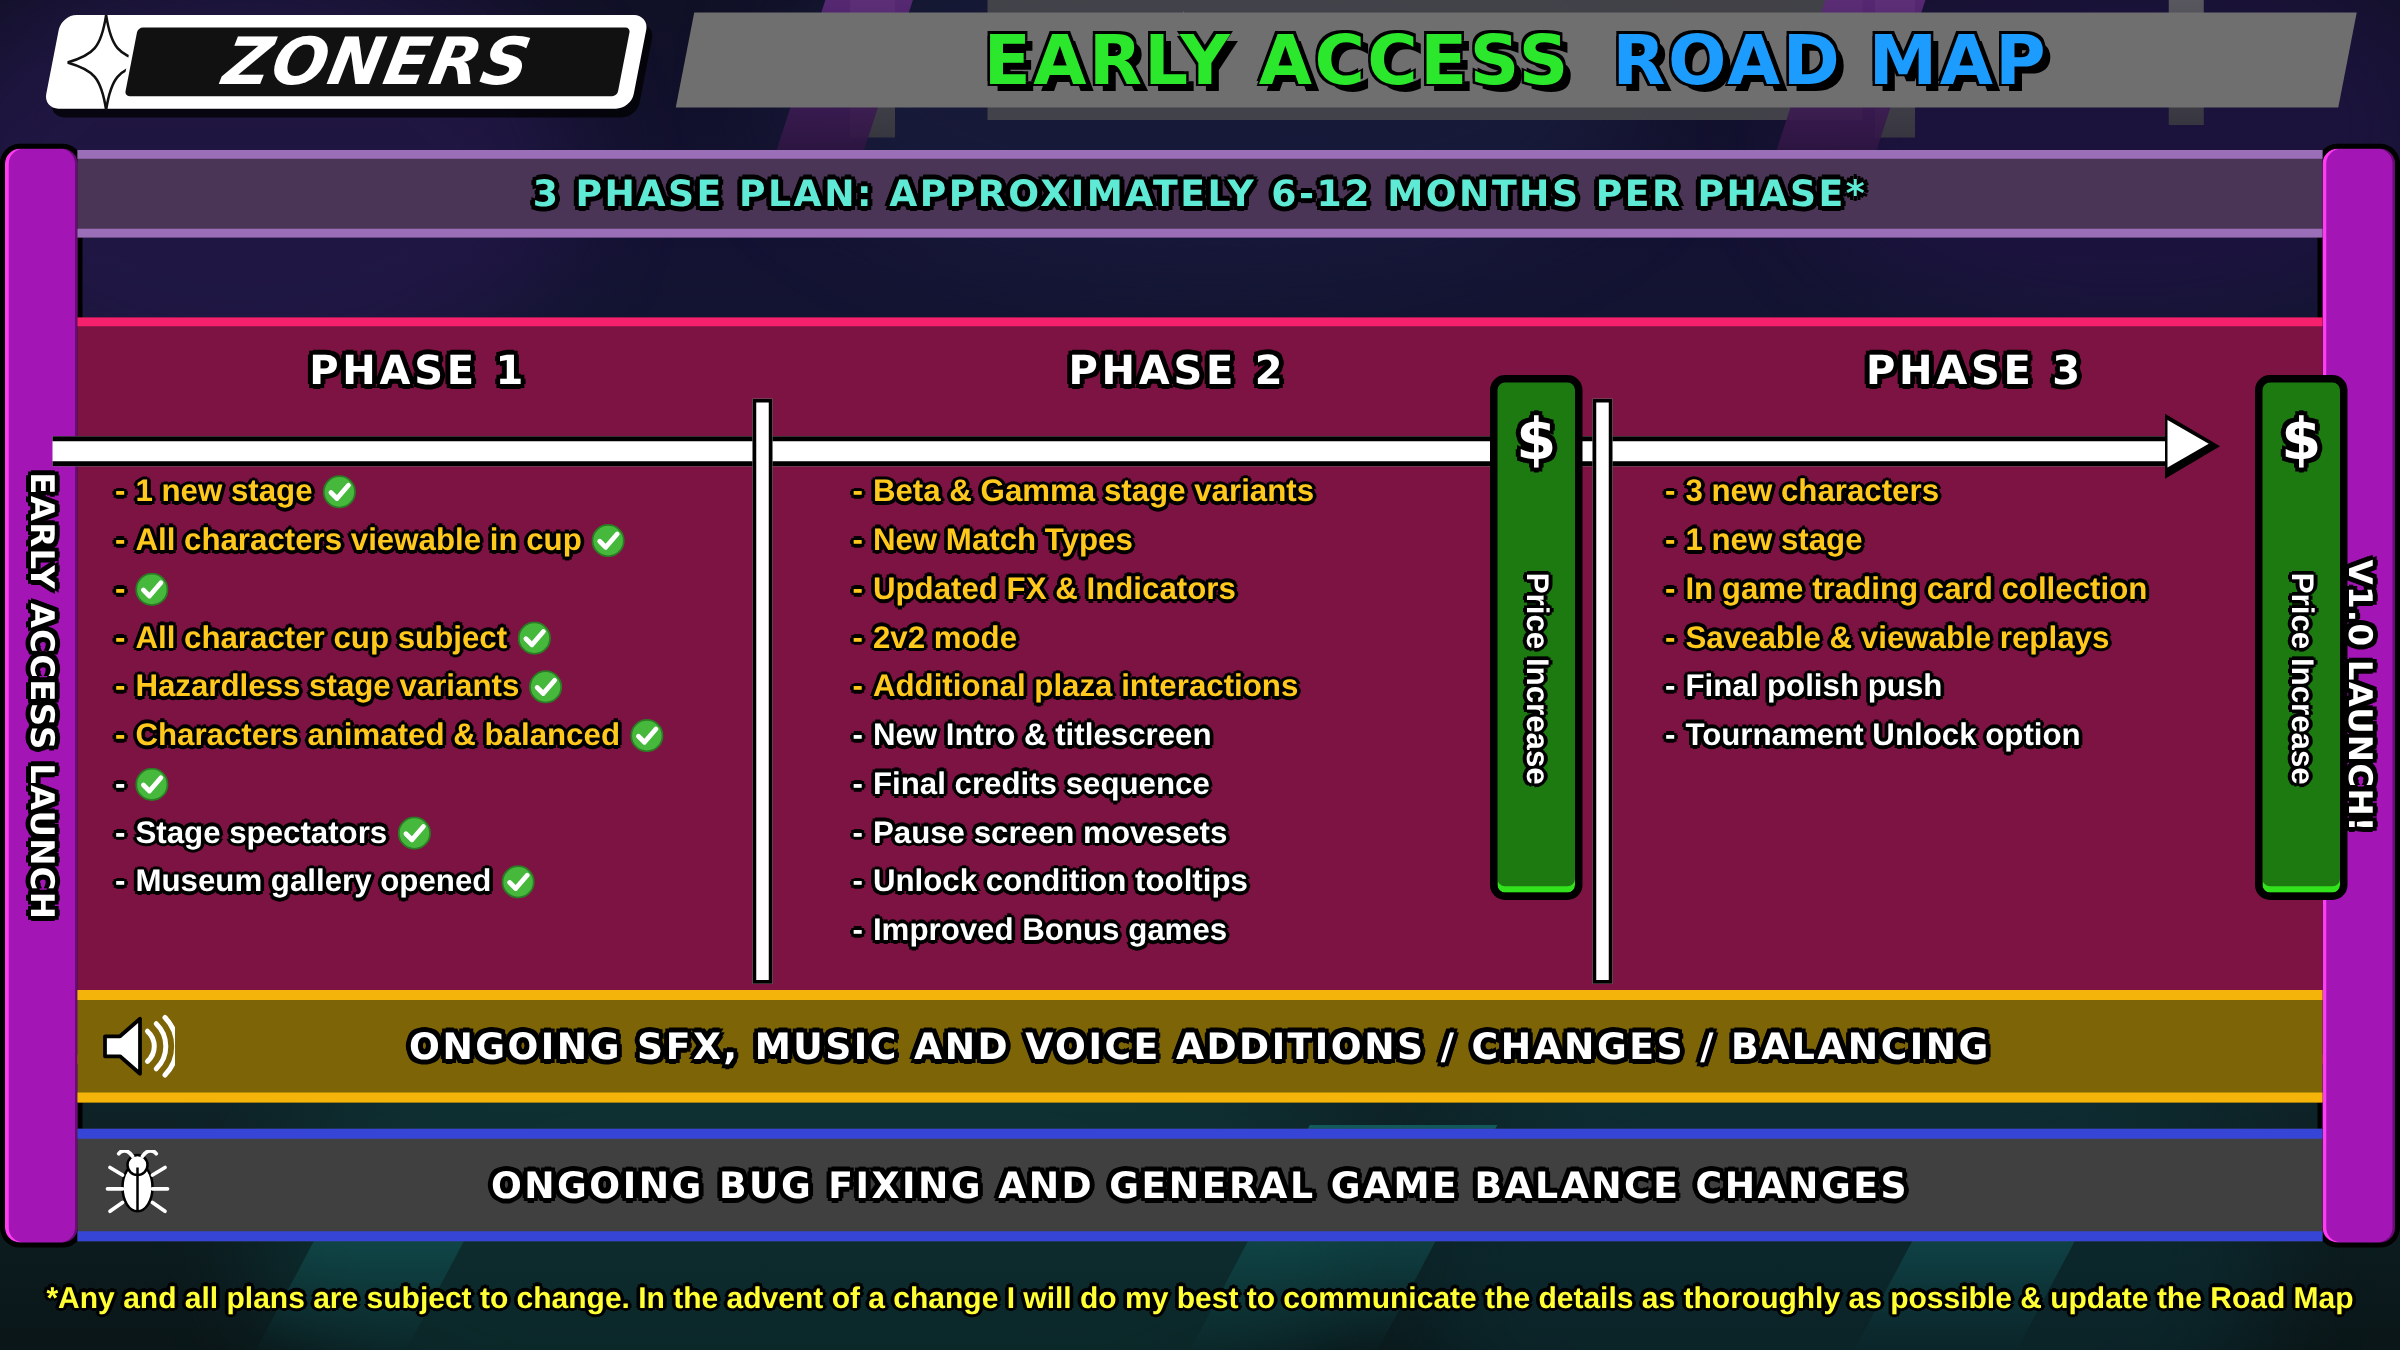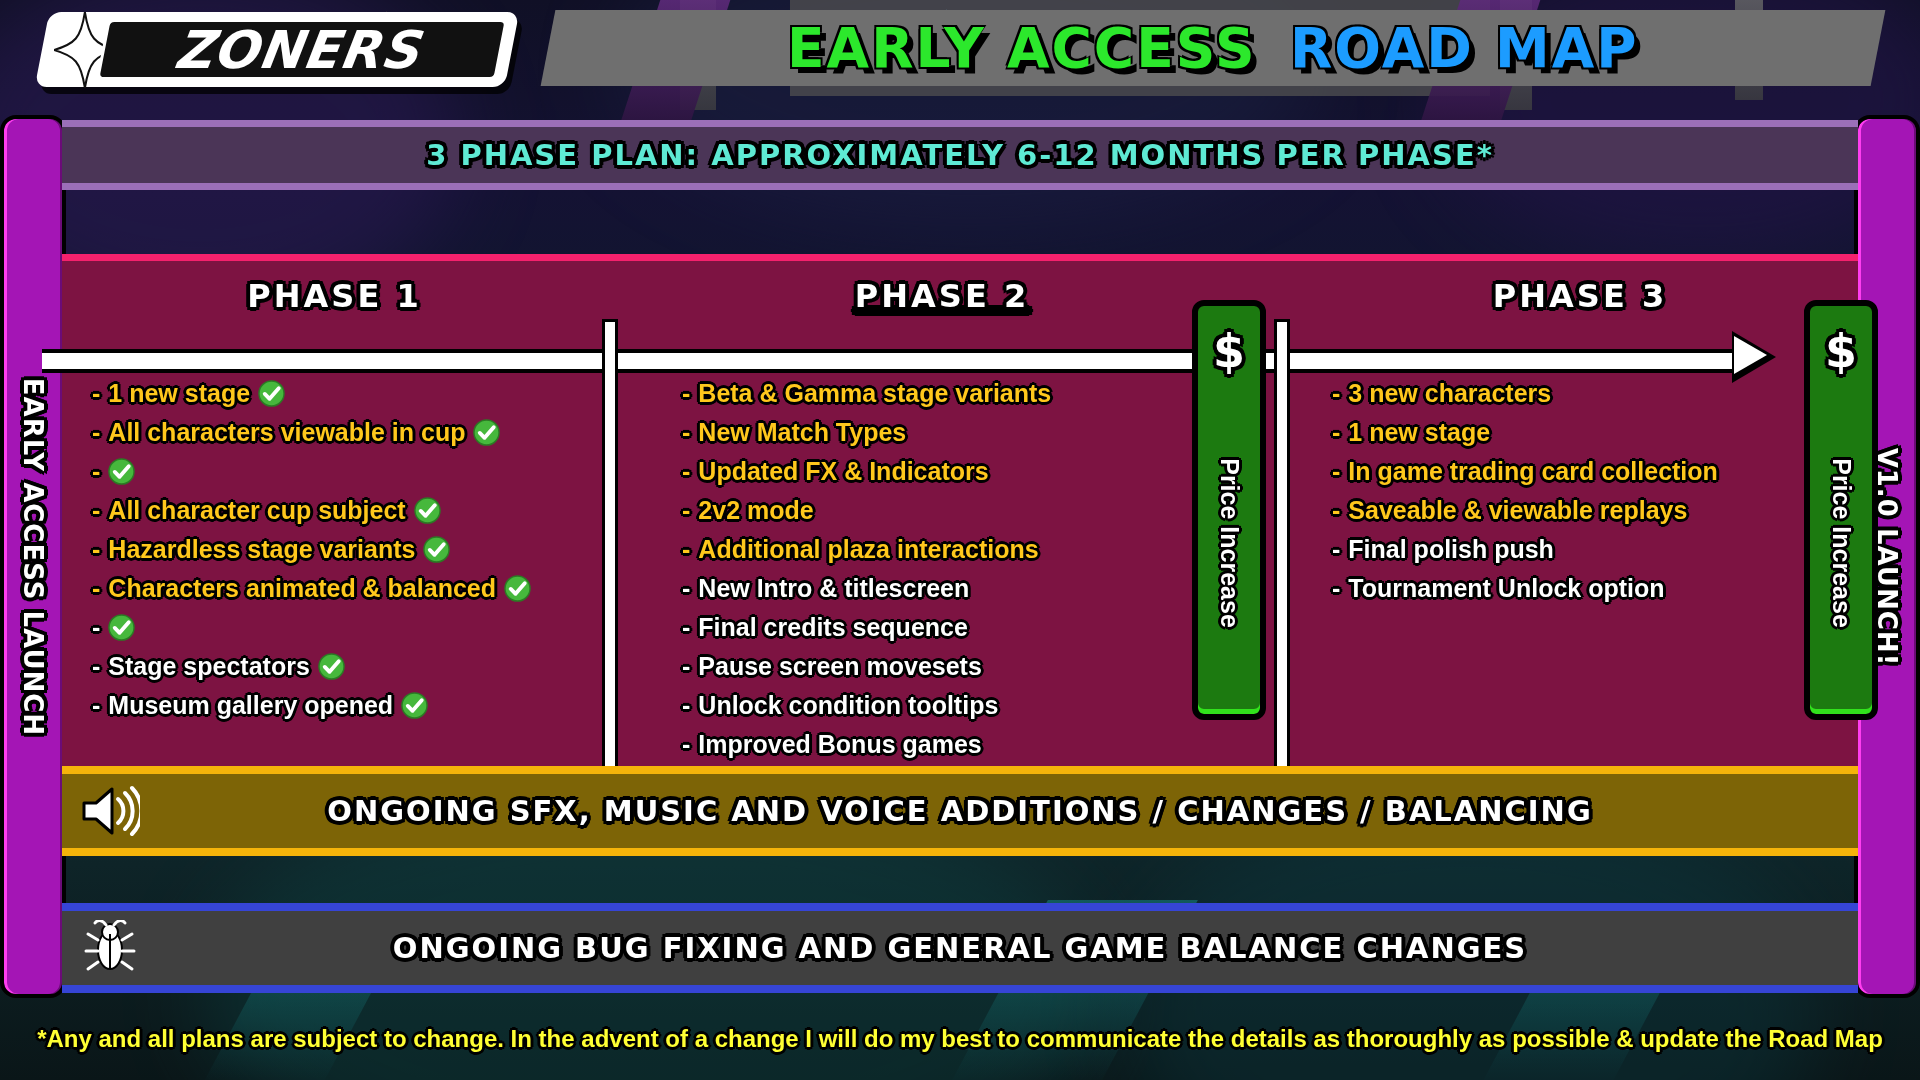--- a/index.html
+++ b/index.html
@@ -99,21 +99,21 @@
 
   
   .board{
     position:absolute;left:62px;top:207px;width:1796px;height:583px;
     background:#7d1342;border-top:7px solid #f5216d;border-bottom:7px solid #f5216d;margin-top:47px;
   }
   .phase-head{position:absolute;top:0;height:70px;display:flex;align-items:center;justify-content:center;}
   .phase-head span{color:#fff;font-weight:bold;font-size:32px;letter-spacing:3px;
     font-family:"DejaVu Sans",sans-serif;}
   .ph1h{left:0;width:545px;}
-  .ph2h{left:560px;width:640px;text-decoration:underline;}
+  .ph2h{left:560px;width:640px;}
   .ph3h{left:1240px;width:556px;}
 
   .divider{position:absolute;top:58px;width:10px;height:462px;background:#fff;border:3px solid #000;}
   .div1{left:540px;}
   .div2{left:1212px;}
 
   
   .arrowbar{position:absolute;left:-20px;top:84px;width:1790px;height:24px;}
   .arrow-shaft{position:absolute;left:0;top:4px;width:1700px;height:16px;background:#fff;border-top:4px solid #000;border-bottom:4px solid #000;}
   .arrow-head{position:absolute;left:1690px;top:-14px;width:0;height:0;
@@ -141,21 +141,21 @@
   .pb1{left:1192px;top:300px;height:408px;}
   .pb2{left:1804px;top:300px;height:408px;}
   .pb-dollar{position:absolute;left:0;right:0;top:18px;text-align:center;color:#fff;
     font-size:46px;font-weight:bold;font-family:"DejaVu Sans",sans-serif;}
   .pb-txt{position:absolute;left:50%;top:58%;transform:translate(-50%,-50%) rotate(90deg);
     white-space:nowrap;color:#fff;font-size:25px;font-weight:bold;
     font-family:"Liberation Sans",sans-serif;}
 
   
   .ongbar{position:absolute;left:62px;width:1796px;height:74px;display:flex;align-items:center;}
-  .sfxbar{top:766px;background:#7d6406;border-top:8px solid #f5b40a;border-bottom:8px solid #f5b40a;}
+  .sfxbar{top:792px;background:#7d6406;border-top:8px solid #f5b40a;border-bottom:8px solid #f5b40a;}
   .bugbar{top:903px;background:#404040;border-top:8px solid #3645d6;border-bottom:8px solid #3645d6;}
   .ong-icon{width:96px;flex:0 0 96px;display:flex;align-items:center;justify-content:center;}
   .ong-txt{flex:1;text-align:center;padding-right:96px;color:#fff;font-weight:bold;
     font-size:29px;letter-spacing:2px;font-family:"DejaVu Sans",sans-serif;}
 
   
   .footer{position:absolute;left:0;top:1025px;width:1920px;text-align:center;}
   .footer span{color:#ffff33;font-size:24px;font-weight:bold;font-family:"Liberation Sans",sans-serif;}
 </style>
 </head>

